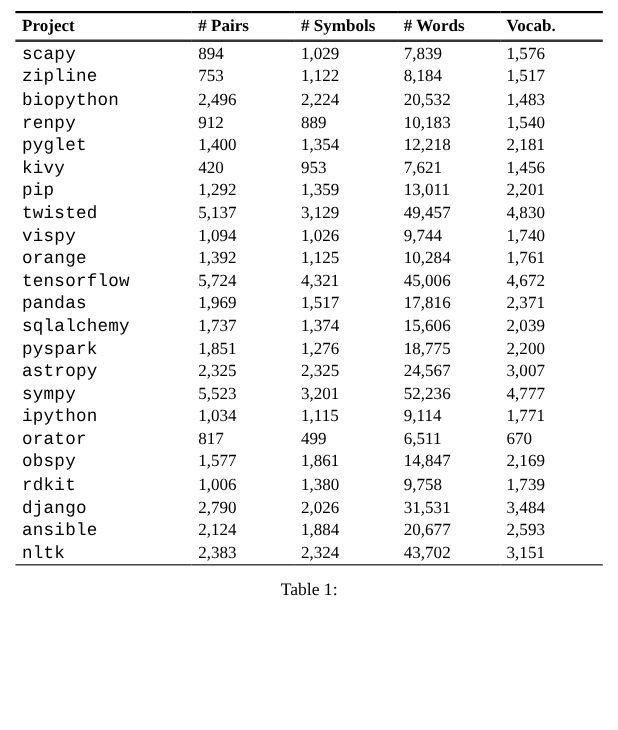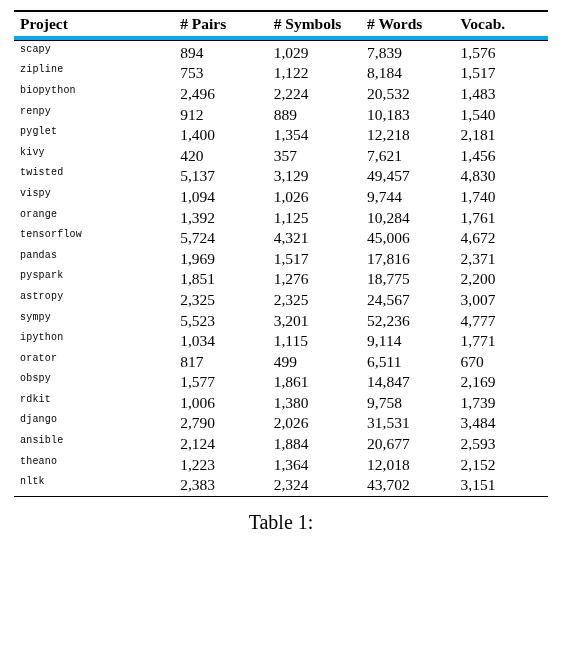--- a/index.html
+++ b/index.html
@@ -18,42 +18,42 @@
     border-top: 2px solid #000;
     border-bottom: 1.5px solid #000;
   }
   thead tr th {
     text-align: left;
     font-weight: bold;
     padding: 3px 6px 3px 6px;
     border-bottom: 1px solid #000;
   }
   thead { border-bottom: 1px solid #000; }
-  thead tr { border-bottom: 4px solid #0ea5e9; }
+  thead tr { border-bottom: 1px solid #0ea5e9; }
   tbody tr:first-child td {
     border-top: 0.5px solid #000;
   }
   thead::after {
     content: "";
   }
   tbody td {
     padding: 1.3px 6px;
     vertical-align: top;
   }
   .proj {
     font-family: "Courier New", Courier, monospace;
-    font-size: 10px;
+    font-size: 16px;
     letter-spacing: 0.2px;
   }
   th.col-project { width: 30%; }
   th.col-num { width: 17.5%; }
   .caption {
     text-align: center;
     margin-top: 14px;
-    font-size: 20px;
+    font-size: 16px;
   }
   
   .dbl-sep td {
     padding: 0;
     height: 2px;
     border-top: 1px solid #000;
   }
 </style>
 </head>
 <body>
@@ -103,23 +103,30 @@
       <tr>
         <td class="proj">pyglet</td>
         <td>1,400</td>
         <td>1,354</td>
         <td>12,218</td>
         <td>2,181</td>
       </tr>
       <tr>
         <td class="proj">kivy</td>
         <td>420</td>
-        <td>357</td>
+        <td>953</td>
         <td>7,621</td>
         <td>1,456</td>
+      </tr>
+      <tr>
+        <td class="proj">pip</td>
+        <td>1,292</td>
+        <td>1,359</td>
+        <td>13,011</td>
+        <td>2,201</td>
       </tr>
       <tr>
         <td class="proj">twisted</td>
         <td>5,137</td>
         <td>3,129</td>
         <td>49,457</td>
         <td>4,830</td>
       </tr>
       <tr>
         <td class="proj">vispy</td>
@@ -143,20 +150,27 @@
         <td>4,672</td>
       </tr>
       <tr>
         <td class="proj">pandas</td>
         <td>1,969</td>
         <td>1,517</td>
         <td>17,816</td>
         <td>2,371</td>
       </tr>
       <tr>
+        <td class="proj">sqlalchemy</td>
+        <td>1,737</td>
+        <td>1,374</td>
+        <td>15,606</td>
+        <td>2,039</td>
+      </tr>
+      <tr>
         <td class="proj">pyspark</td>
         <td>1,851</td>
         <td>1,276</td>
         <td>18,775</td>
         <td>2,200</td>
       </tr>
       <tr>
         <td class="proj">astropy</td>
         <td>2,325</td>
         <td>2,325</td>
@@ -204,27 +218,20 @@
         <td>2,026</td>
         <td>31,531</td>
         <td>3,484</td>
       </tr>
       <tr>
         <td class="proj">ansible</td>
         <td>2,124</td>
         <td>1,884</td>
         <td>20,677</td>
         <td>2,593</td>
-      </tr>
-      <tr>
-        <td class="proj">theano</td>
-        <td>1,223</td>
-        <td>1,364</td>
-        <td>12,018</td>
-        <td>2,152</td>
       </tr>
       <tr>
         <td class="proj">nltk</td>
         <td>2,383</td>
         <td>2,324</td>
         <td>43,702</td>
         <td>3,151</td>
       </tr>
     </tbody>
 </table>

